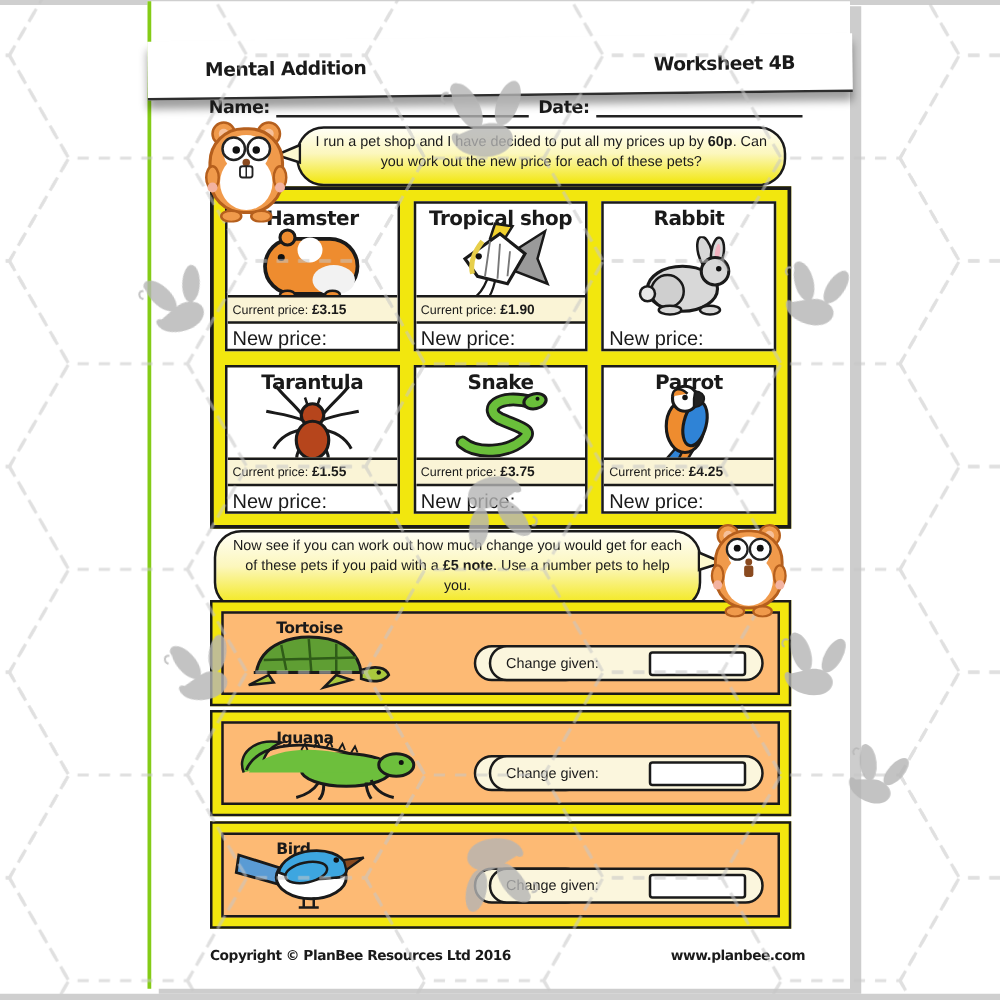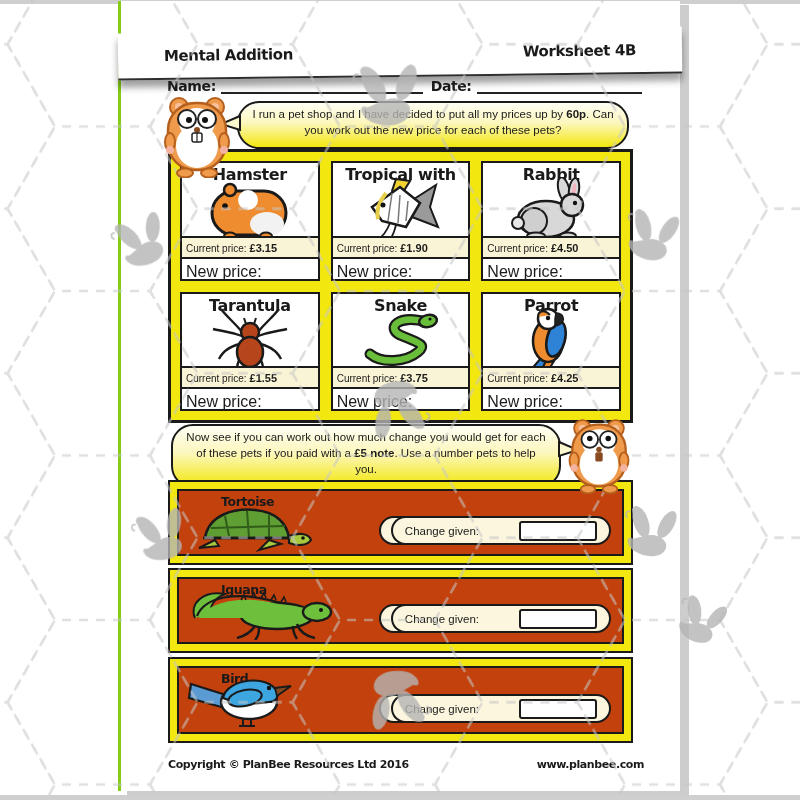--- a/index.html
+++ b/index.html
@@ -69,21 +69,21 @@
   .card-cur b,.pill b{font-size:11px;margin-left:3px;}
   .card-new{flex:none;font-size:16px;padding:4px 4px 3px 4px;height:13px;}
 
   
   .change-row{
     position:absolute;left:47px;width:465px;height:85px;
     background:#f2e70e;border:2px solid #1a1a1a;box-sizing:border-box;padding:7px;
   }
   .row-t{top:479px;} .row-i{top:567px;} .row-b{top:656px;height:86px;}
   .change-inner{
-    position:relative;width:100%;height:100%;background:#c2410c;
+    position:relative;width:100%;height:100%;background:#fdba74;
     border:2px solid #1a1a1a;box-sizing:border-box;
   }
   .row-name{position:absolute;left:42px;top:3px;font-size:12.5px;}
   .row-animal{position:absolute;left:6px;bottom:2px;}
   .pill{
     position:absolute;bottom:9px;height:29px;
     border:2px solid #1a1a1a;border-radius:15px;background:#fbf6dd;
     display:flex;align-items:center;font-size:11.5px;
     padding:0 12px;box-sizing:border-box;
   }
@@ -171,21 +171,21 @@
         </div>
         <div class="card-cur">
           <span>Current price:</span><b>£3.15</b>
         </div>
         <div class="card-new">
           <span>New price:</span><span></span>
         </div>
       </div>
 
       <div class="card">
-        <div class="card-title comic">Tropical with</div>
+        <div class="card-title comic">Tropical shop</div>
         <div class="card-img">
           <svg width="88" height="64" viewBox="0 0 88 64">
             <polygon points="40,2 54,4 44,20 36,14" fill="#f2d22e" stroke="#1a1a1a" stroke-width="2"></polygon>
             <polygon points="58,22 80,8 74,30 82,50 56,40" fill="#9a9a9a" stroke="#1a1a1a" stroke-width="2"></polygon>
             <polygon points="16,30 44,10 64,26 50,50 26,44" fill="#fff" stroke="#1a1a1a" stroke-width="2.5"></polygon>
             <path d="M36,16 L32,44 M44,18 L42,46 M52,24 L50,44" stroke="#777" stroke-width="1.5" fill="none"></path>
             <path d="M30,16 C22,26 20,34 22,42" stroke="#e7cf4a" stroke-width="4" fill="none"></path>
             <path d="M34,46 C30,56 26,60 22,62 M40,48 C38,56 36,60 34,62" stroke="#1a1a1a" stroke-width="1.8" fill="none"></path>
             <circle cx="27" cy="28" r="2.5" fill="#111"></circle>
           </svg>
@@ -206,23 +206,20 @@
             <ellipse cx="68" cy="13" rx="5" ry="12" fill="#d8d8d8" stroke="#1a1a1a" stroke-width="2" transform="rotate(8 68 13)"></ellipse>
             <ellipse cx="68" cy="13" rx="2" ry="7" fill="#f3b3c0" transform="rotate(8 68 13)"></ellipse>
             <ellipse cx="40" cy="42" rx="28" ry="18" fill="#d8d8d8" stroke="#1a1a1a" stroke-width="2.5"></ellipse>
             <circle cx="28" cy="44" r="13" fill="#cfcfcf" stroke="#1a1a1a" stroke-width="2"></circle>
             <circle cx="66" cy="28" r="11" fill="#d8d8d8" stroke="#1a1a1a" stroke-width="2.5"></circle>
             <circle cx="12" cy="46" r="6" fill="#e6e6e6" stroke="#1a1a1a" stroke-width="2"></circle>
             <circle cx="69" cy="26" r="2.2" fill="#111"></circle>
             <ellipse cx="30" cy="59" rx="9" ry="3.5" fill="#d8d8d8" stroke="#1a1a1a" stroke-width="2"></ellipse>
             <ellipse cx="62" cy="59" rx="8" ry="3.5" fill="#d8d8d8" stroke="#1a1a1a" stroke-width="2"></ellipse>
           </svg>
-        </div>
-        <div class="card-cur">
-          <span>Current price:</span><b>£4.50</b>
         </div>
         <div class="card-new">
           <span>New price:</span><span></span>
         </div>
       </div>
 
       <div class="card">
         <div class="card-title comic">Tarantula</div>
         <div class="card-img">
           <svg width="78" height="66" viewBox="0 0 78 66">

